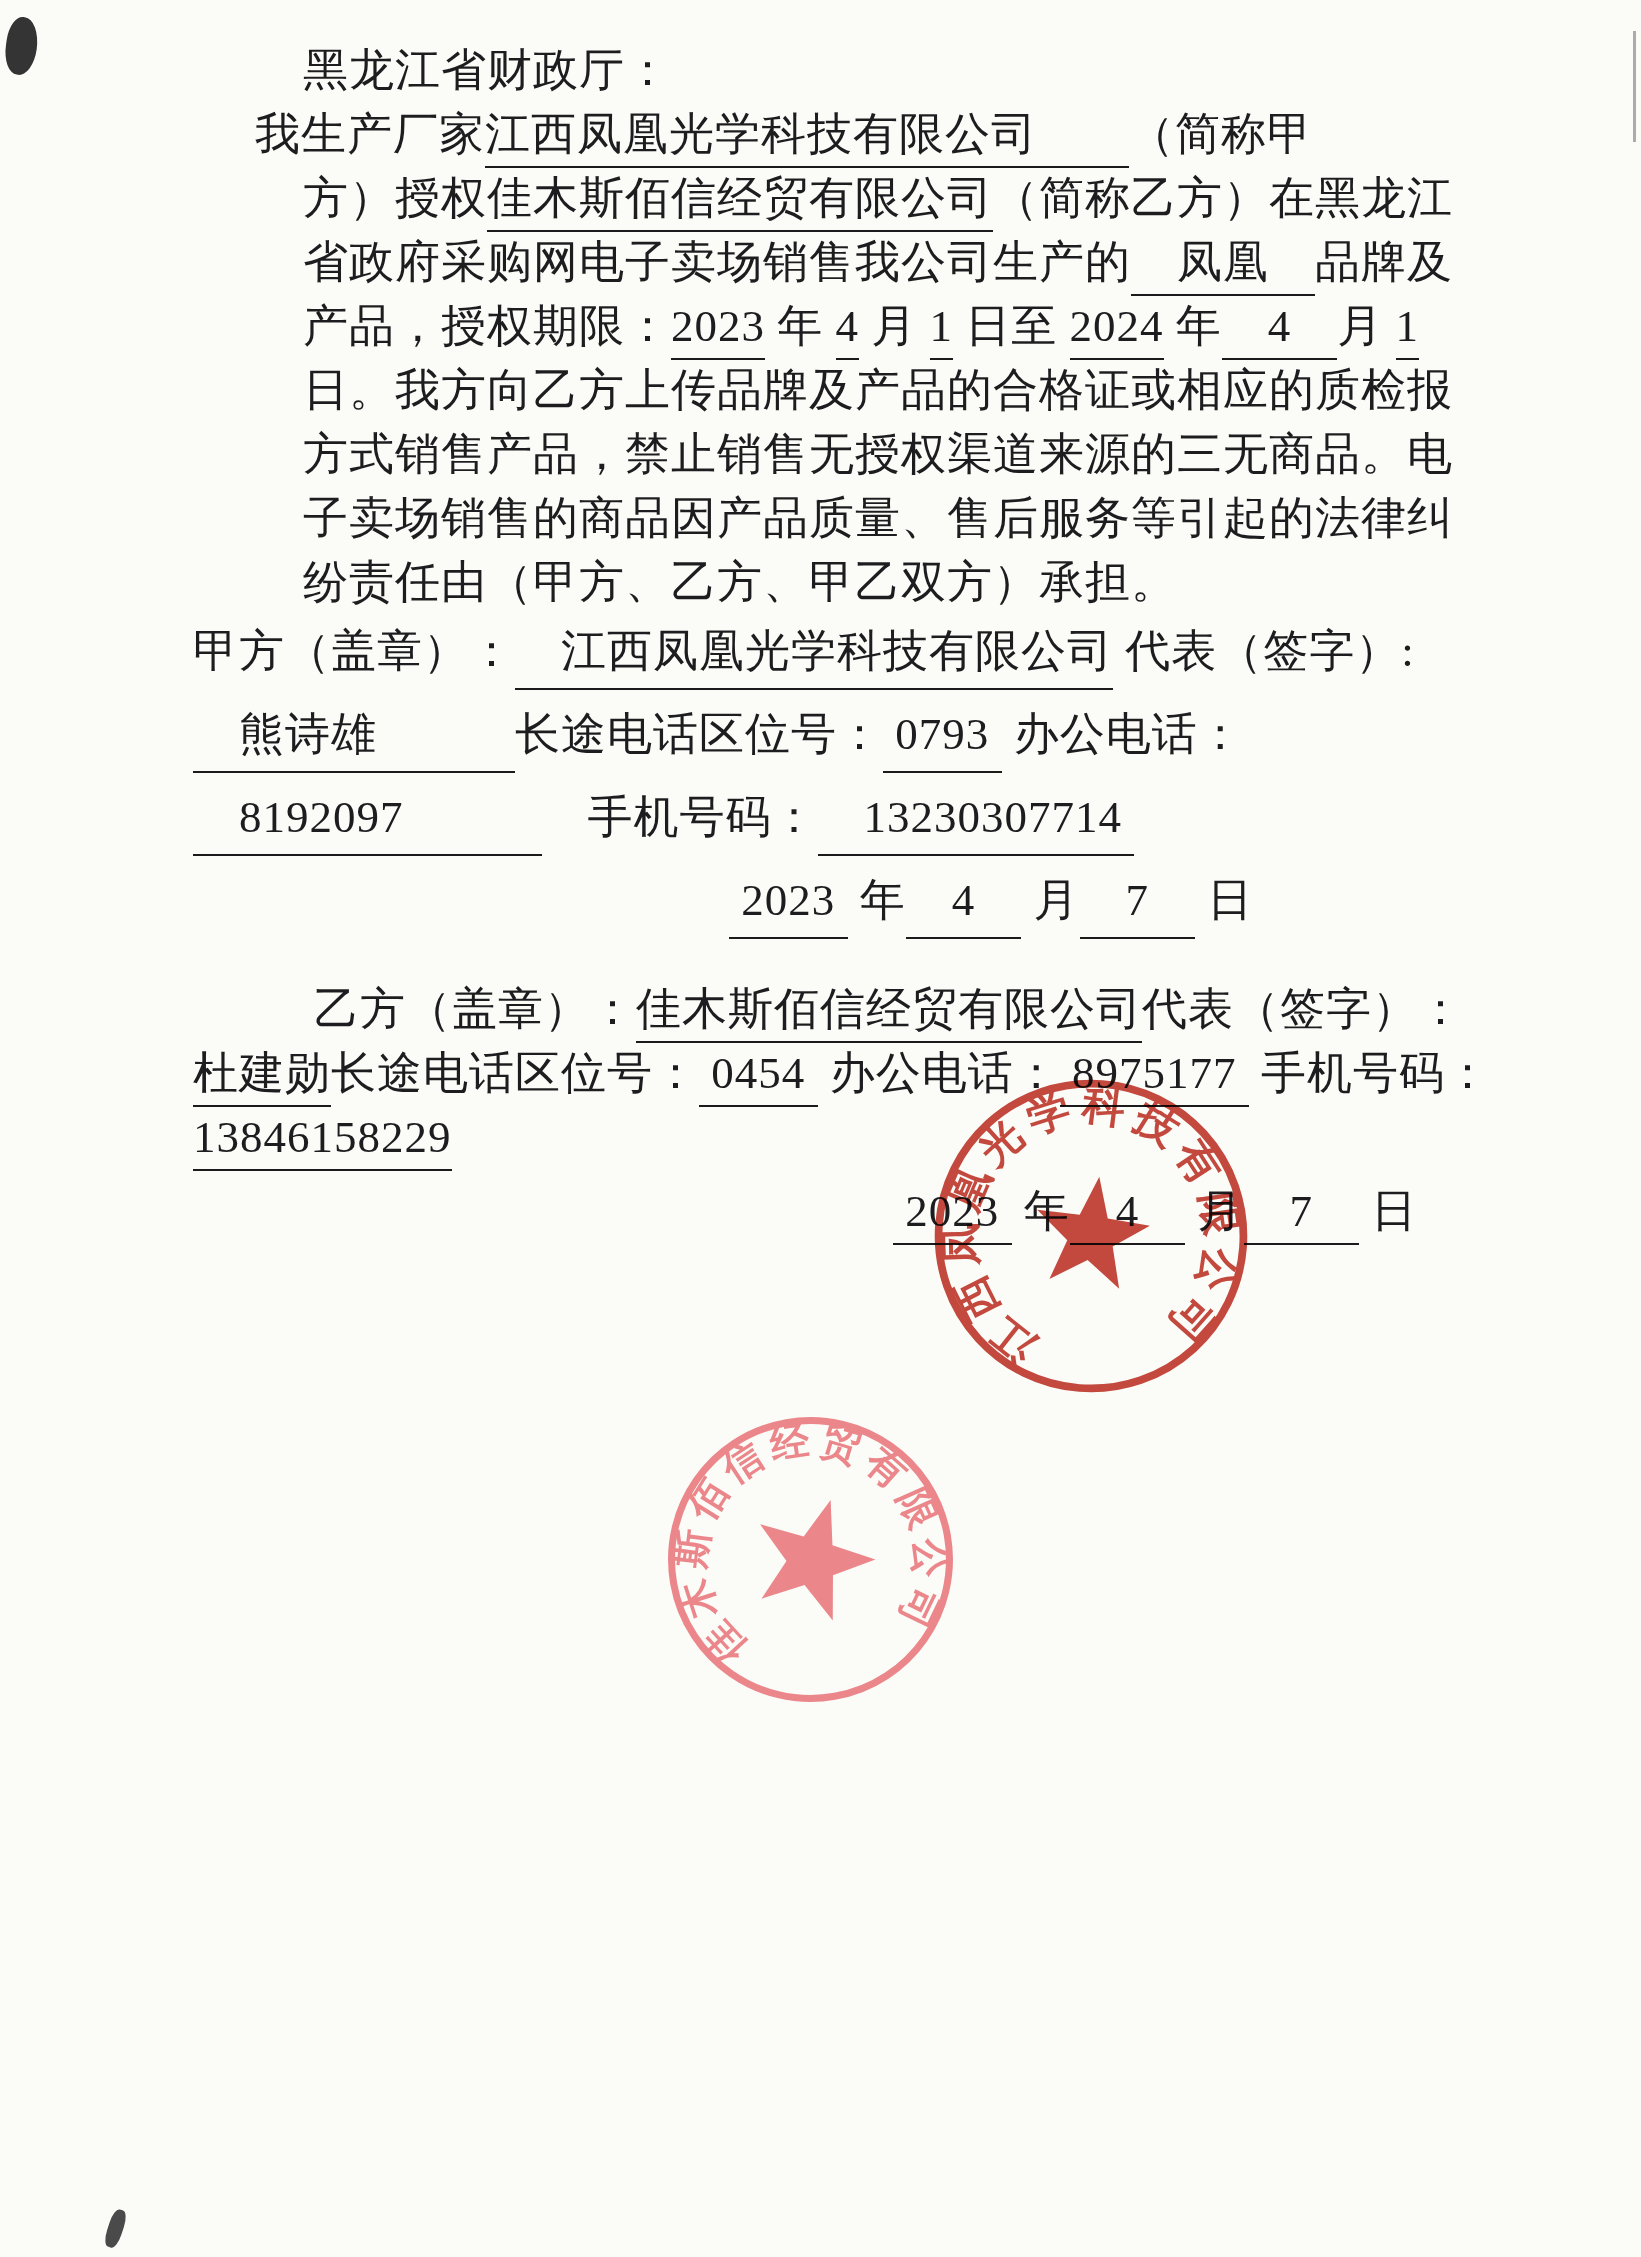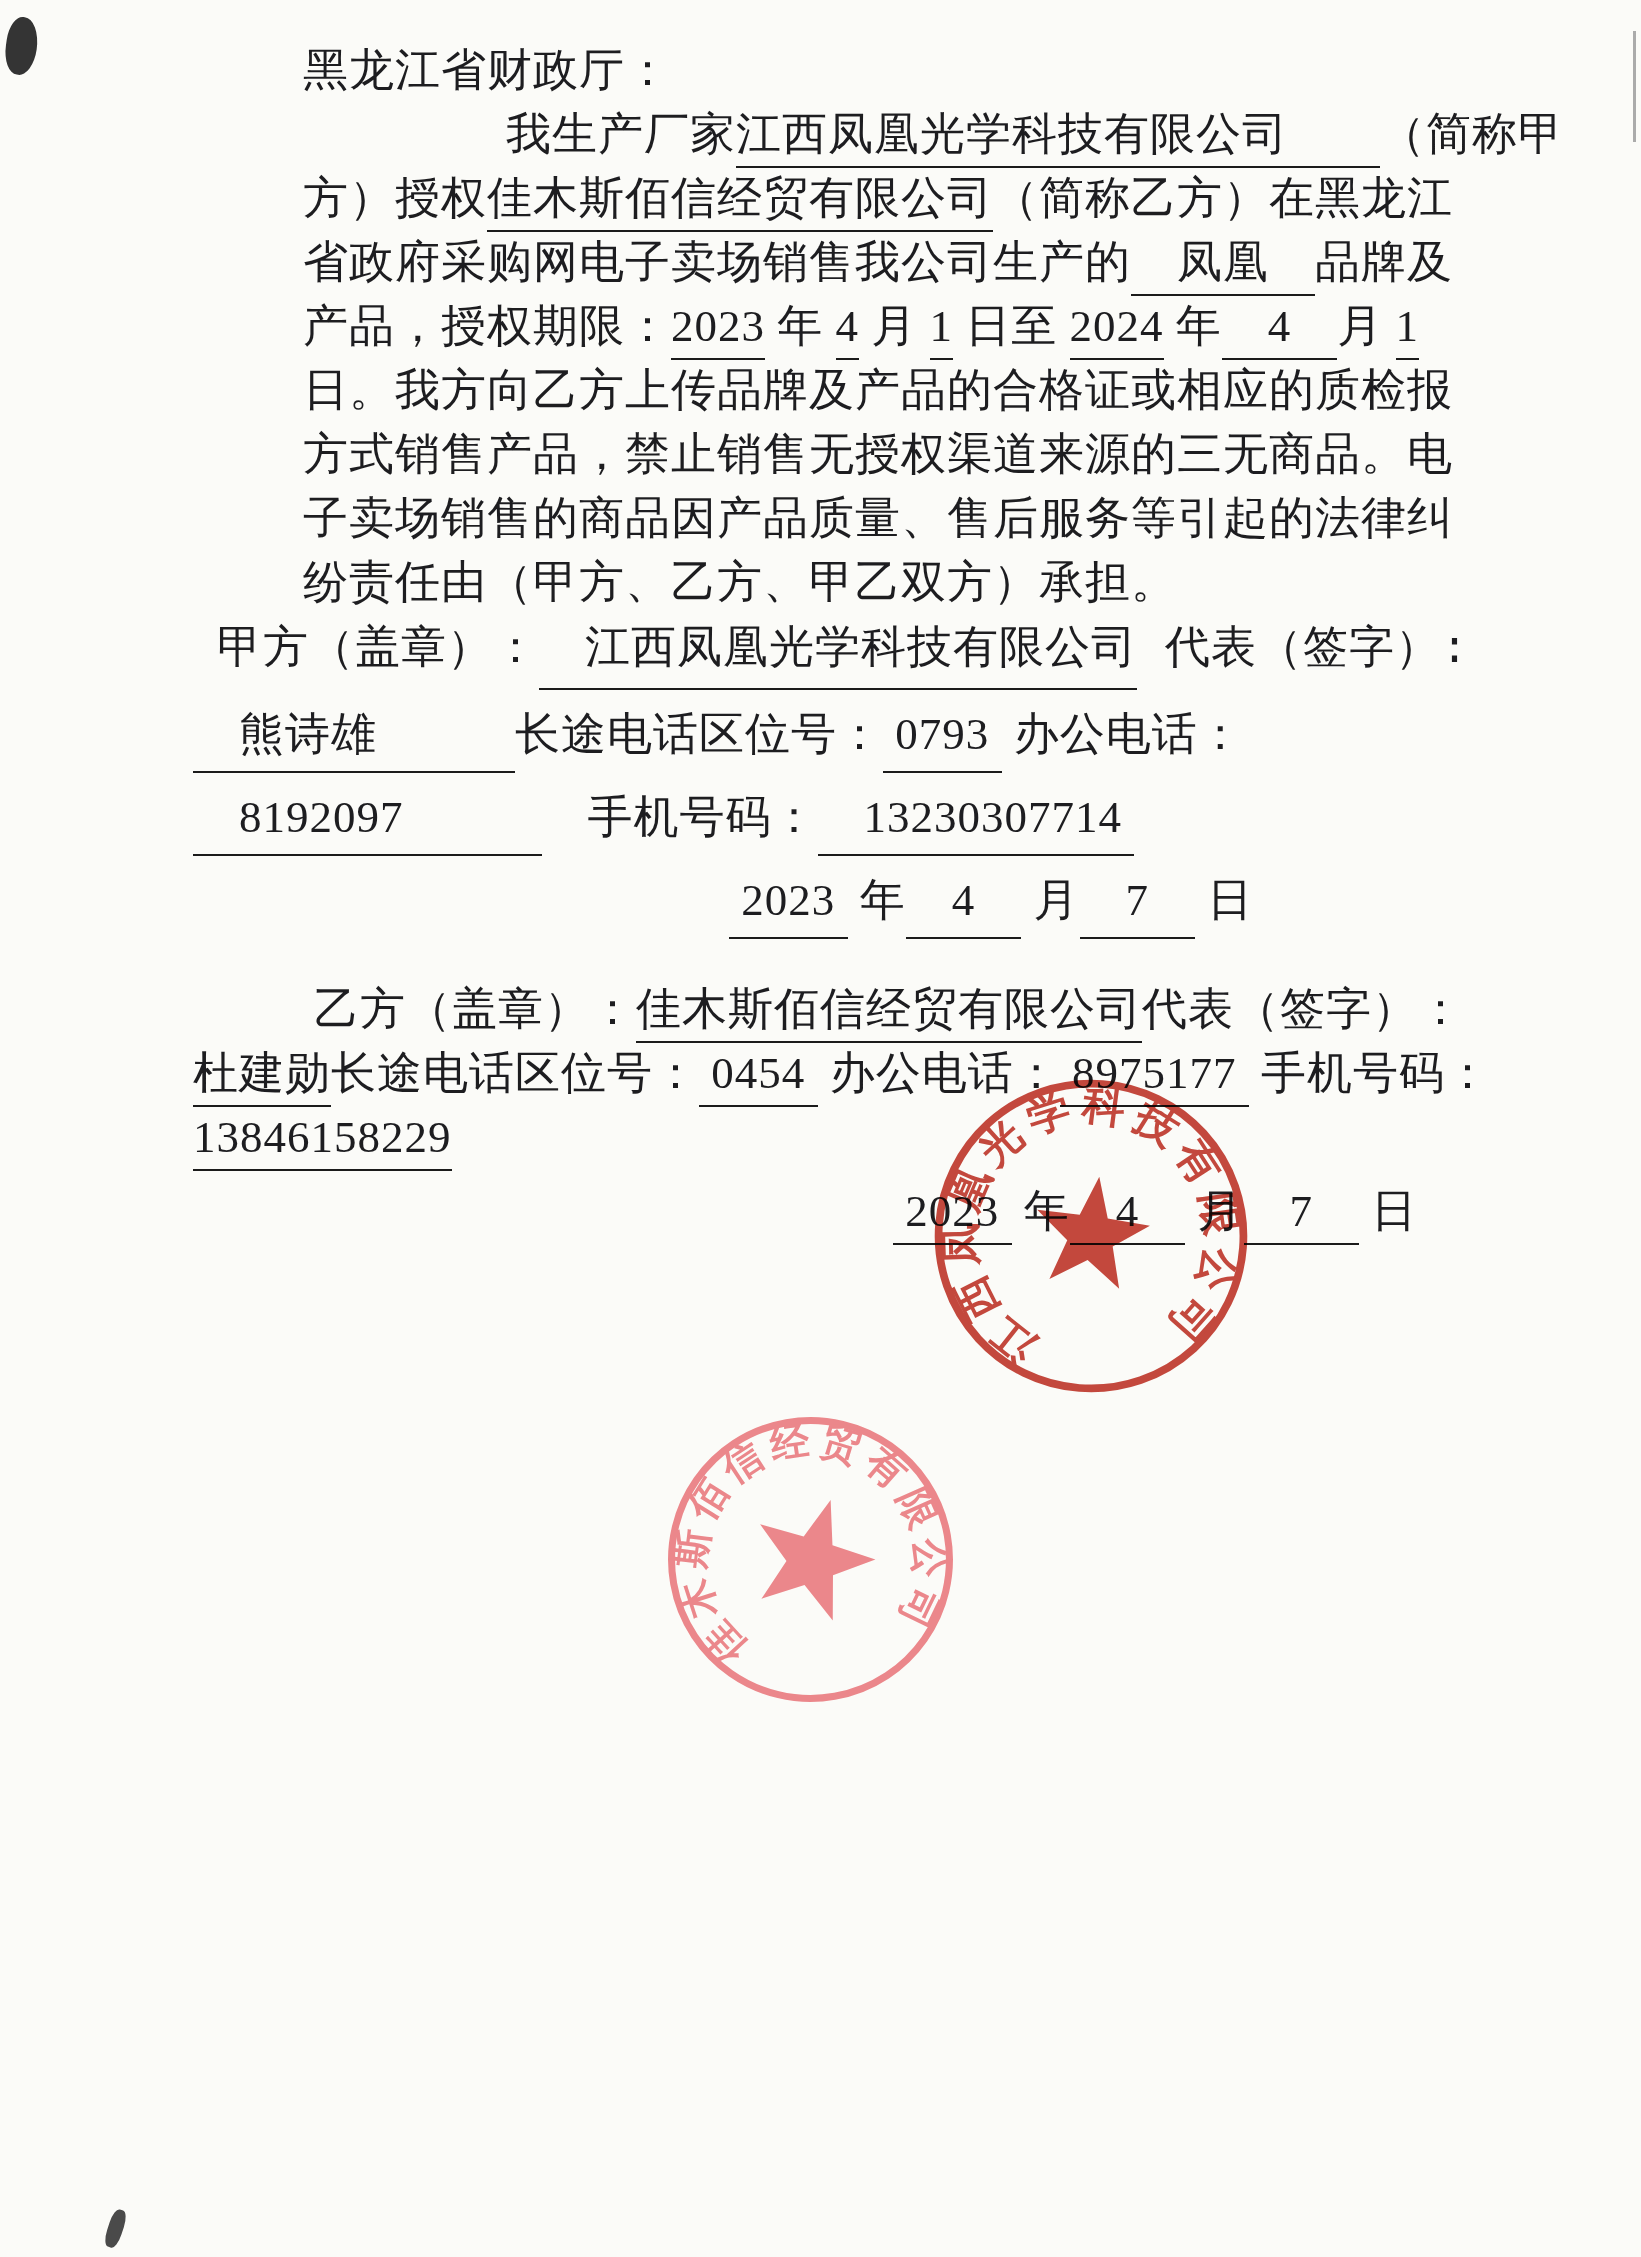--- a/index.html
+++ b/index.html
@@ -16,22 +16,22 @@
   .title{
     font-family:"DejaVu Sans","Liberation Sans",sans-serif;
     font-weight:700;font-size:41px;line-height:73px;
     letter-spacing:1.9px;color:#161616;white-space:pre;
   }
   .lines{margin-top:41px;}
   .ln{white-space:pre;font-size:45px;letter-spacing:1px;color:#1d1d20;}
   .body{height:64px;line-height:58px;}
   .pa{height:83px;line-height:68px;}
   .pb{height:64px;line-height:58px;}
-  .m0{margin-left:0;} .m25{margin-left:24px;font-family:Liberation Mono, monospace;} .m85{margin-left:110px;}
-  .m125{margin-left:121px;} .m154{margin-left:91px;text-align:right;}
+  .m0{margin-left:0;} .m25{} .m85{margin-left:110px;}
+  .m125{margin-left:121px;} .m154{margin-left:62px;}
   .m555{margin-left:536px;} .m725{margin-left:700px;}
   .gap32{margin-top:31px;} .gap10{margin-top:9.7px;}
   .seg{display:inline-block;white-space:pre;}
   .seg.u{border-bottom:2.9px solid #1b1b1b;padding-bottom:2.9px;}
   .stamp{
     position:absolute;
     mix-blend-mode:multiply;
     opacity:.93;
     pointer-events:none;
   }

